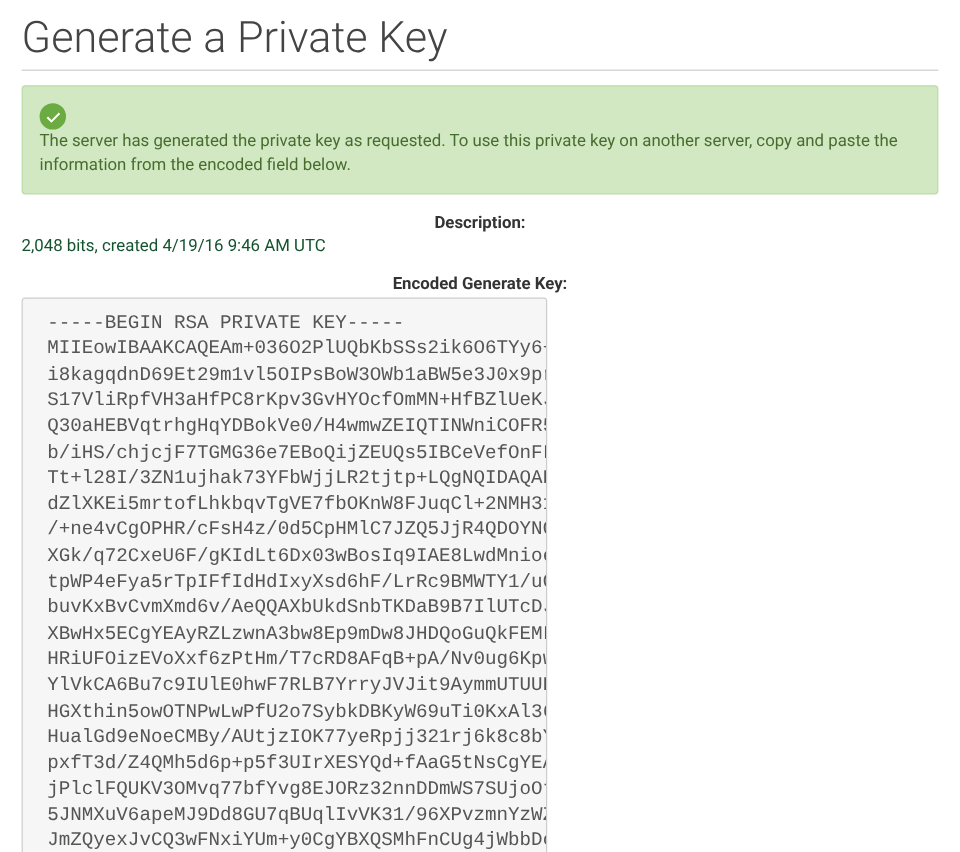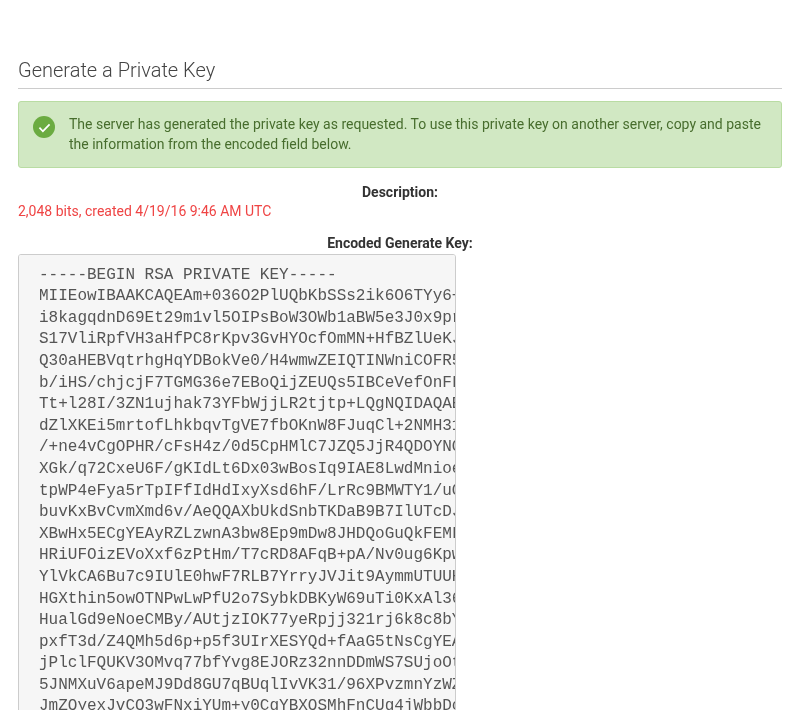--- a/index.html
+++ b/index.html
@@ -9,36 +9,36 @@
     }
     body {
       font-family: -apple-system, BlinkMacSystemFont, "Segoe UI", Roboto, "Helvetica Neue", Arial, sans-serif;
       background: #ffffff;
       color: #333;
       padding: 10px 18px;
       width: 800px;
     }
     h1 {
       font-weight: 300;
-      font-size: 20px;
+      font-size: 36px;
       color: #444;
       margin-bottom: 12px;
       padding-bottom: 6px;
       border-bottom: 1px solid #ccc;
-      margin-top: 48px;
     }
     .alert-success {
       display: flex;
       align-items: flex-start;
       background: #d1e8c3;
       border: 1px solid #b9dca3;
       border-radius: 3px;
       padding: 12px 14px;
       margin-bottom: 16px;
       color: #3b6323;
+      flex-direction: column;
     }
     .alert-icon {
       flex-shrink: 0;
       width: 22px;
       height: 22px;
       border-radius: 50%;
       background: #6bab41;
       margin-right: 14px;
       margin-top: 2px;
       display: flex;
@@ -57,21 +57,21 @@
     }
     .field-label {
       font-weight: 700;
       font-size: 14px;
       color: #333;
       margin-bottom: 3px;
       text-align: center;
     }
     .field-value {
       font-size: 14px;
-      color: #ef4444;
+      color: #14532d;
       margin-bottom: 16px;
     }
     .key-textarea {
       width: 438px;
       height: 475px;
       font-family: "Courier New", Courier, monospace;
       font-size: 16px;
       line-height: 1.35;
       color: #555;
       background: #f6f6f6;

